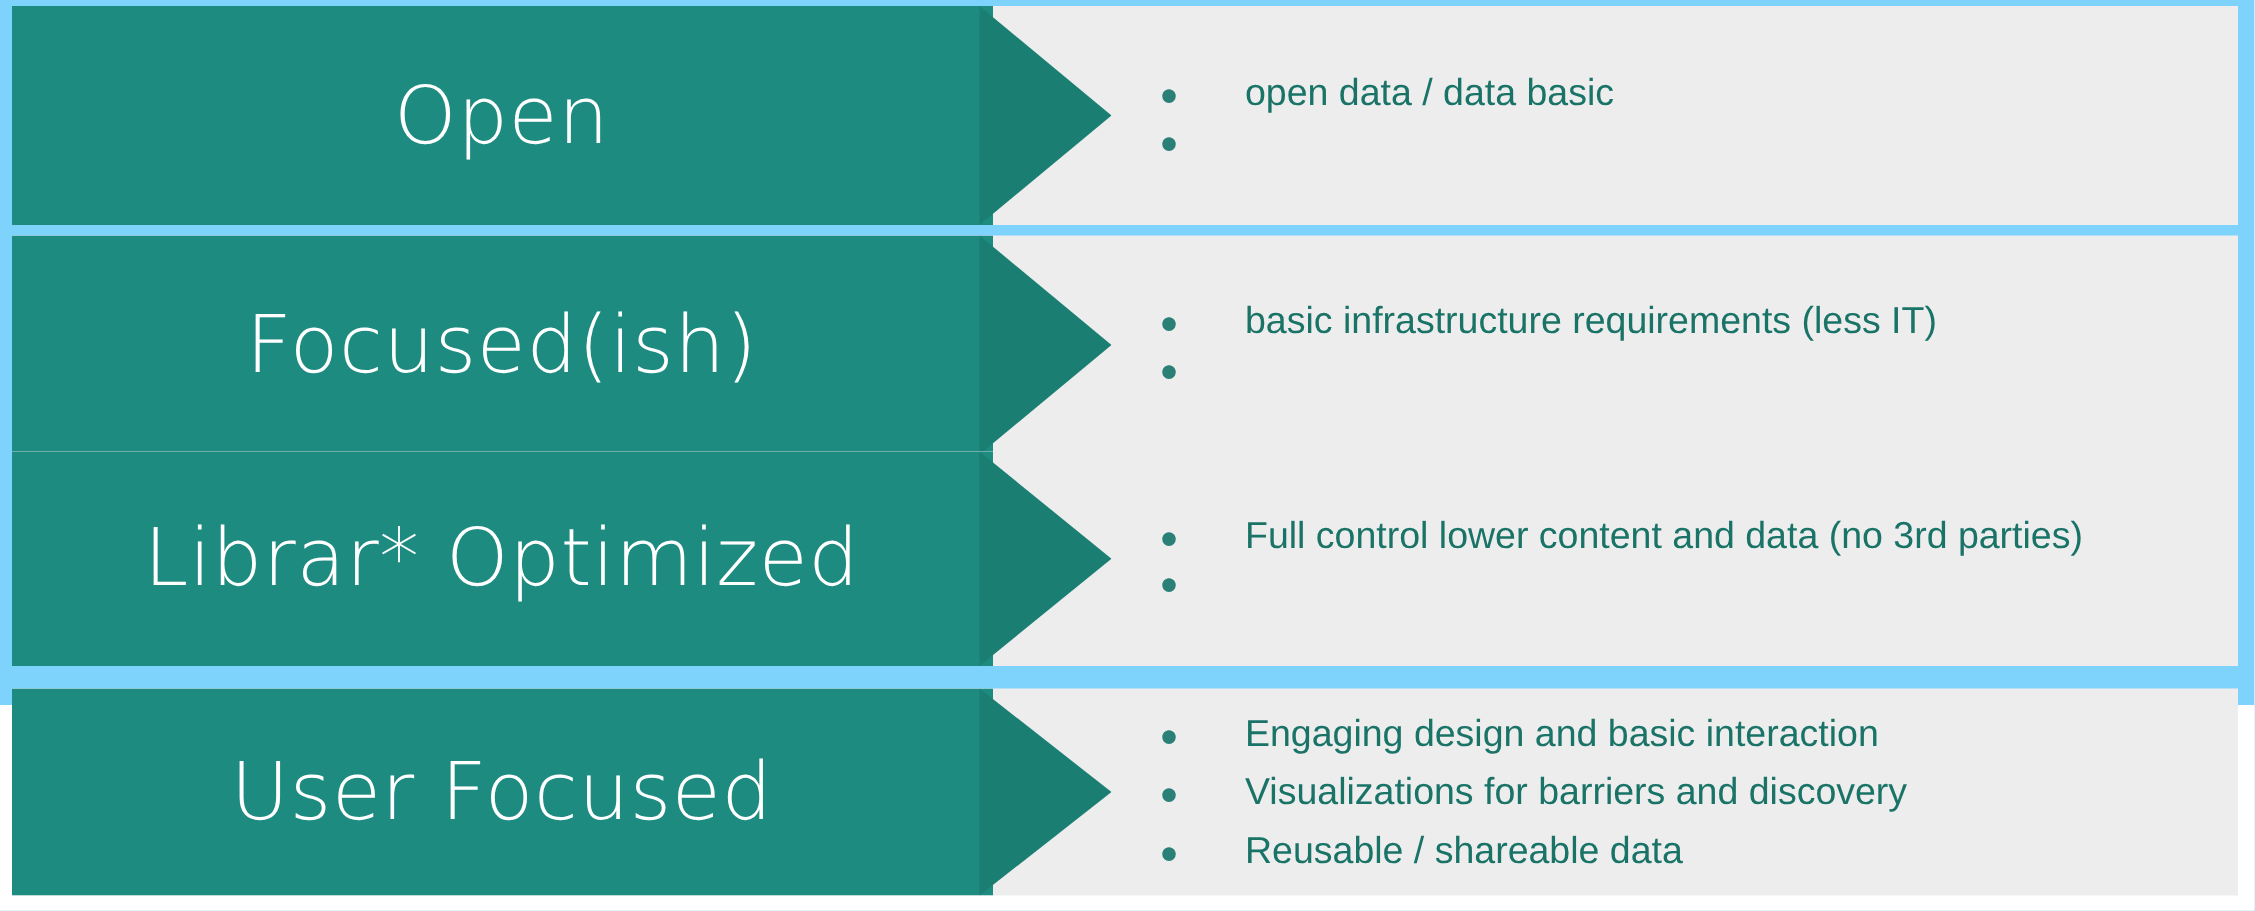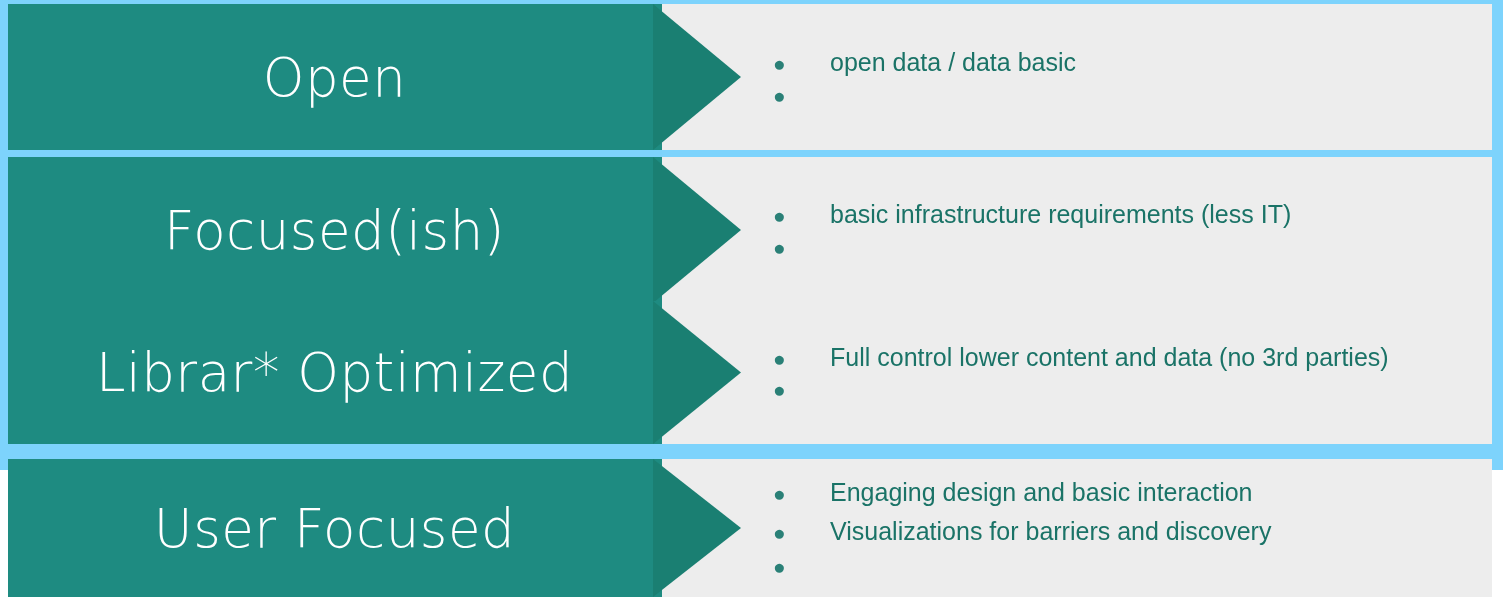--- a/index.html
+++ b/index.html
@@ -165,17 +165,18 @@
       <div class="bullet">
         <span class="dot">●</span>
         <span class="btext">Engaging design and basic interaction</span>
       </div>
       <div class="bullet">
         <span class="dot">●</span>
         <span class="btext">Visualizations for barriers and discovery</span>
       </div>
       <div class="bullet">
         <span class="dot">●</span>
+        <span class="btext">Reusable / shareable data</span>
       </div>
     </div>
   </div>
 
 </div>
 
 </body></html>

